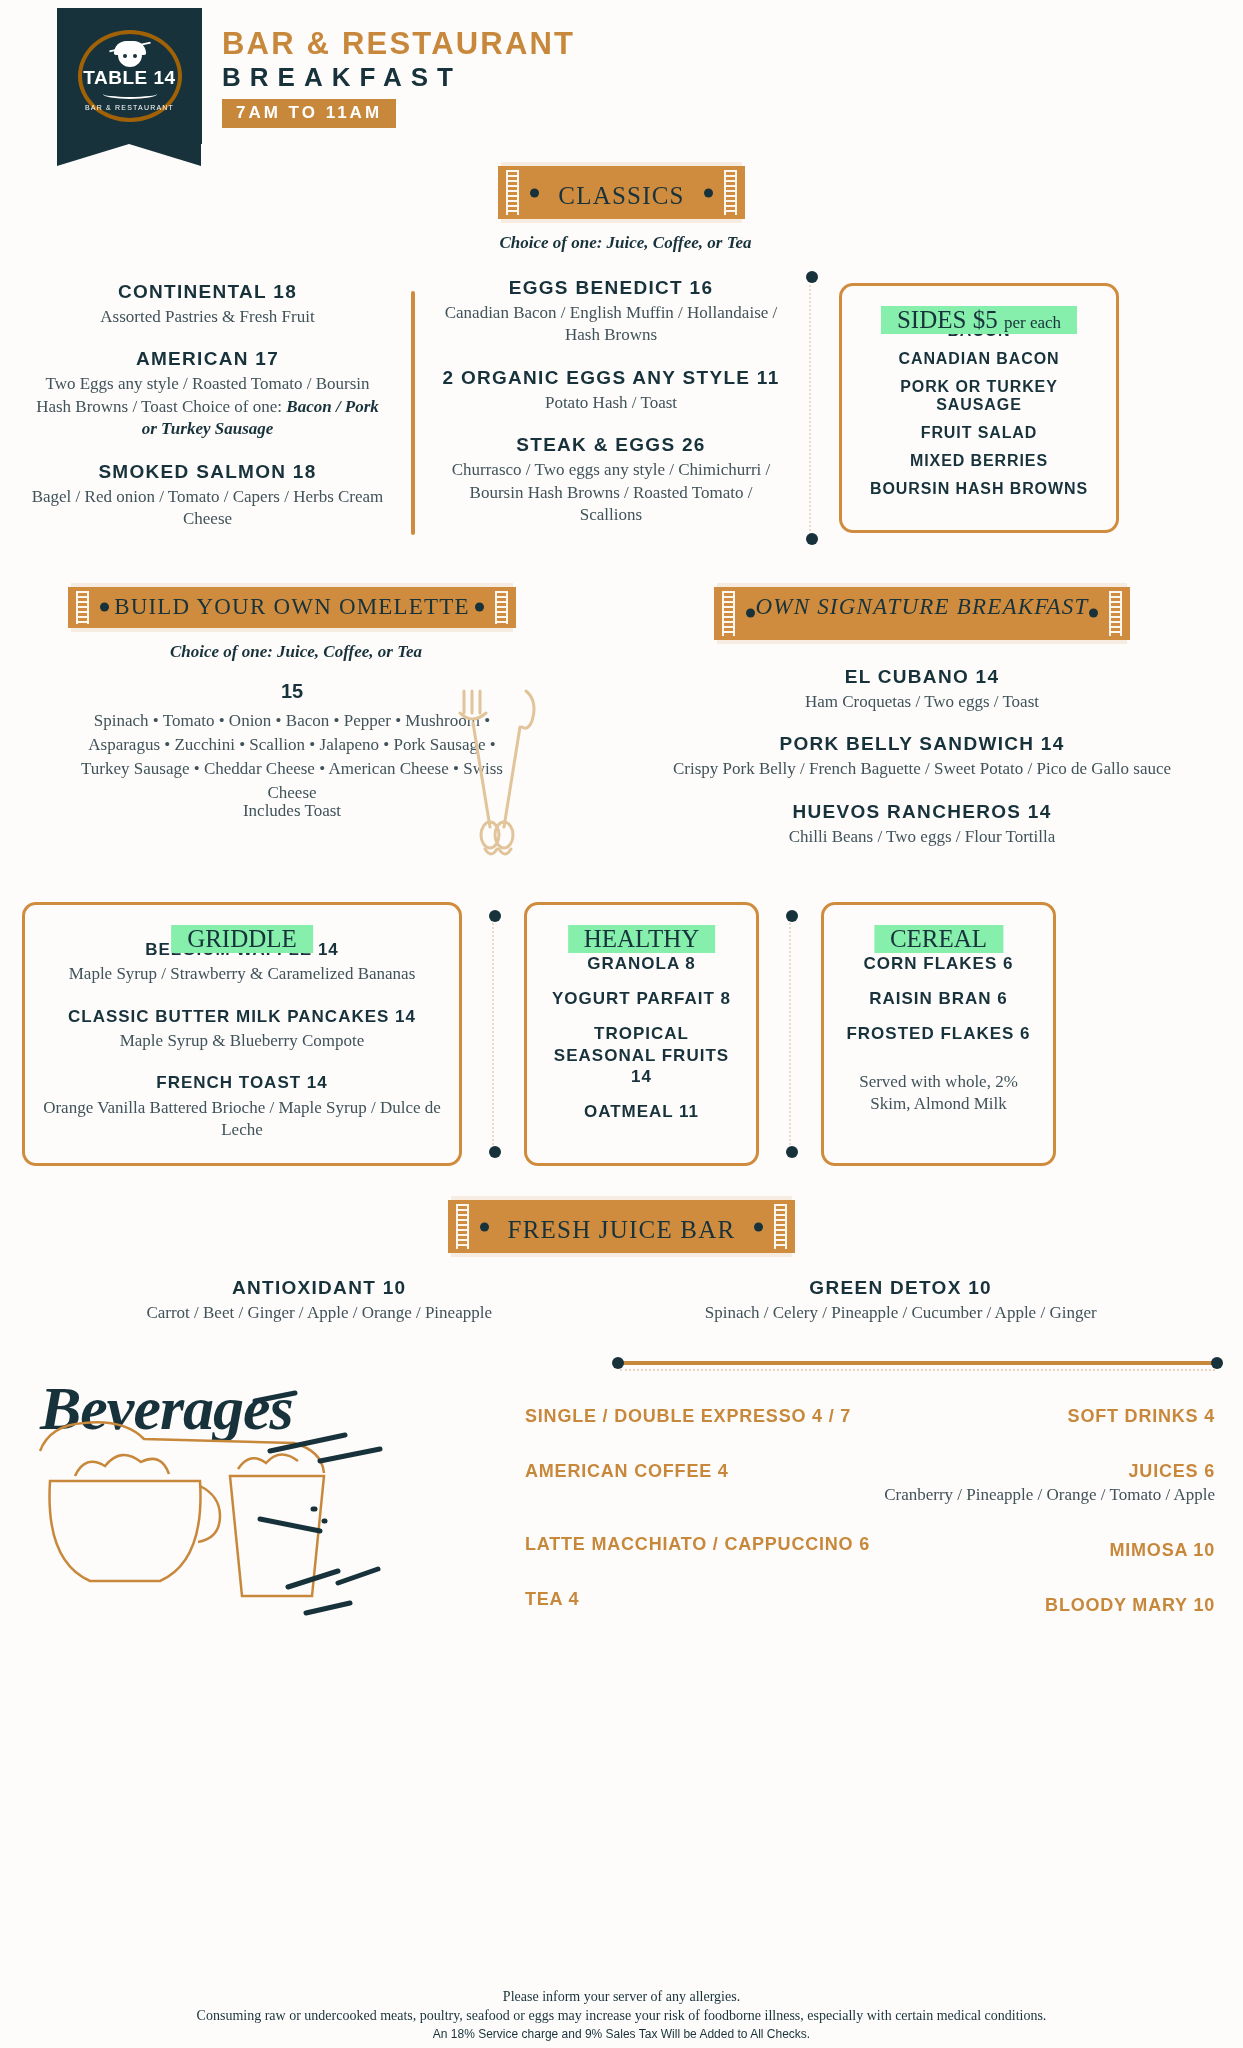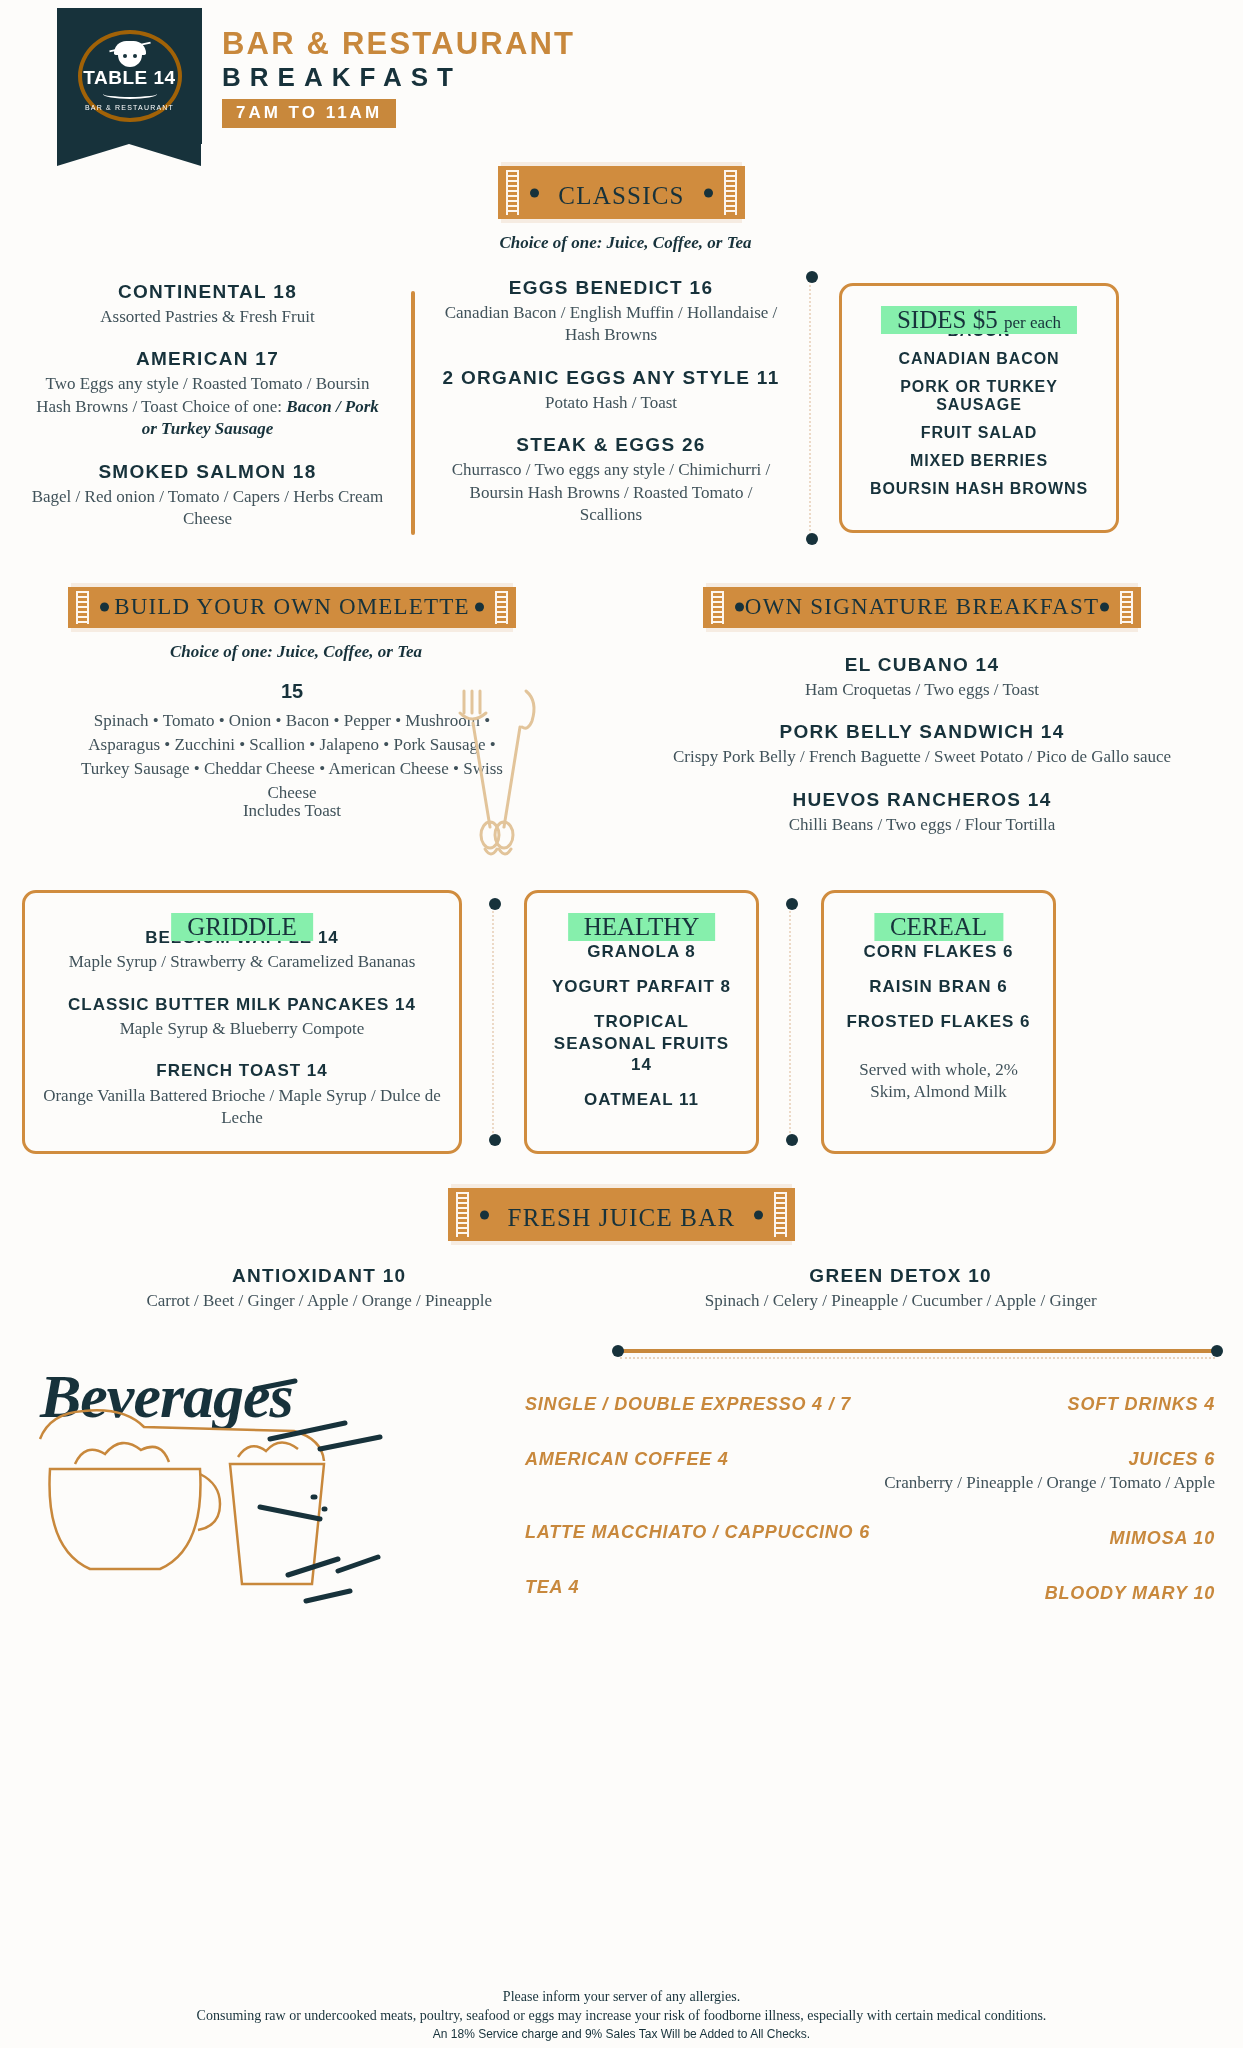--- a/index.html
+++ b/index.html
@@ -235,21 +235,21 @@
   .bev-rule::before { left: -8px; }
   .bev-rule::after { right: -8px; }
   .bev-rule .dots {
     position: absolute; left: 0; right: 0; top: 8px;
     border-top: 2px dotted #e8d4bf;
   }
   .bev-left-col { position: absolute; left: 525px; top: 55px; width: 380px; }
   .bev-right-col { position: absolute; right: 28px; top: 55px; width: 360px; text-align: right; }
   .bev-name {
     font-family: "Liberation Sans", sans-serif; font-weight: bold;
-    font-size: 18px; letter-spacing: 0.8px; color: #c8883c; font-style: italic;
+    font-size: 18px; letter-spacing: 0.8px; color: #c8883c;
   }
   .bev-sub { font-size: 17px; color: #40525a; line-height: 1.3; margin-top: 2px; }
   .bev-row { margin-bottom: 34px; }
 
   
   .footer {
     position: absolute; left: 0; right: 0; bottom: 6px;
     text-align: center; font-size: 14px; color: #17323b; line-height: 1.35; margin-top: 7px;
   }
   .footer .l2 { }
@@ -369,21 +369,21 @@
         <path d="M90 50 L74 150"></path>
         <ellipse cx="60" cy="158" rx="9" ry="13"></ellipse>
         <ellipse cx="74" cy="158" rx="9" ry="13"></ellipse>
         <path d="M55 172 q6 10 12 0"></path>
         <path d="M69 172 q6 10 12 0"></path>
       </g>
     </svg>
 
     <div class="sec2-right">
       <div class="ribbon-wrap">
-        <div class="ribbon" style="font-size:23px;padding:7px 42px 8px 42px;">
+        <div class="ribbon" style="font-size:23px;padding:7px 42px 20px 42px;font-style:italic;">
           <span class="tail-l"></span><span class="tail-r"></span>
           <span class="notch-l"></span><span class="notch-r"></span>
           <span class="dot l"></span>
           <span class="dot r"></span>
           <span>OWN SIGNATURE BREAKFAST</span>
         </div>
       </div>
       <div style="margin-top:26px;">
         <div class="menu-item">
           <div class="item-name">EL CUBANO  14</div>

